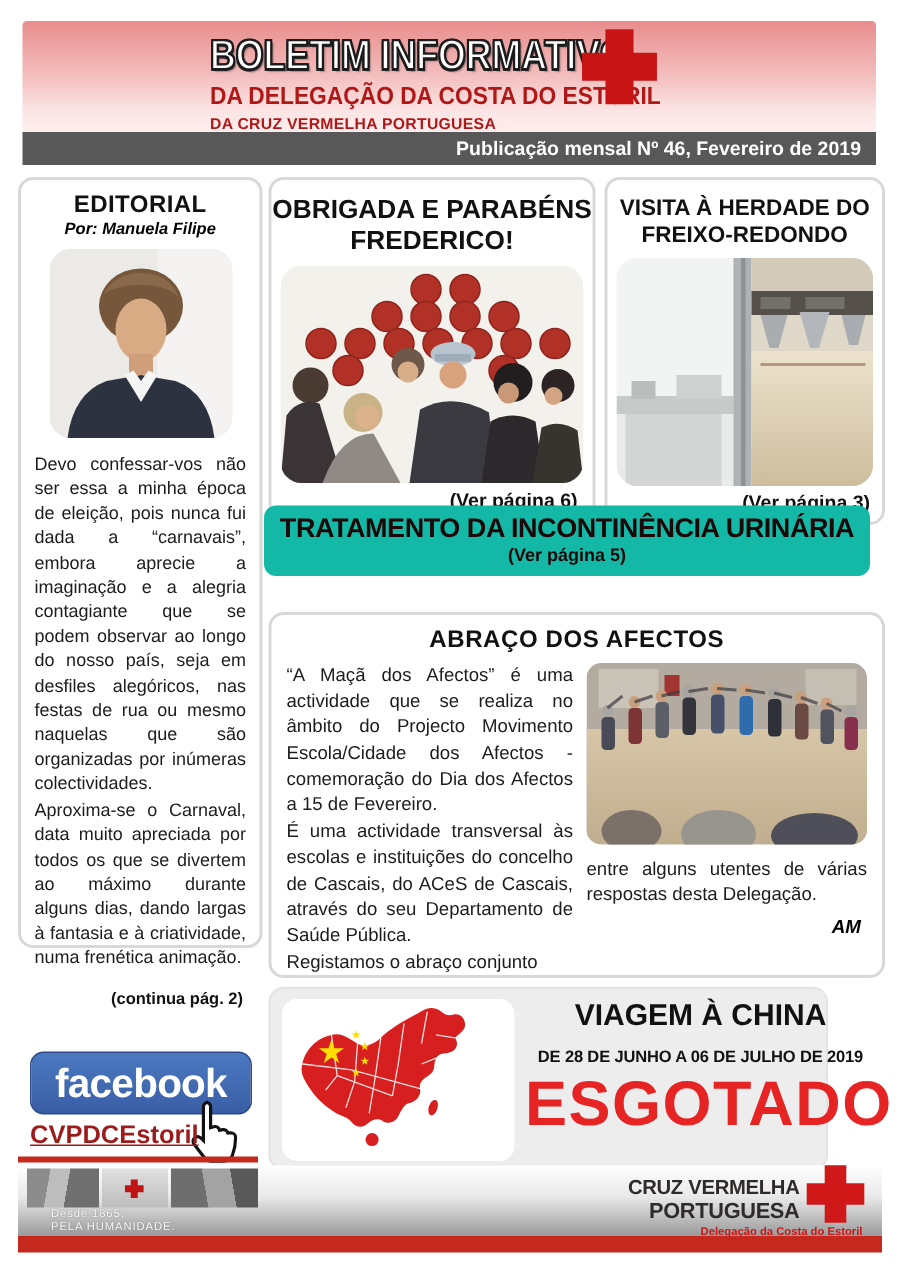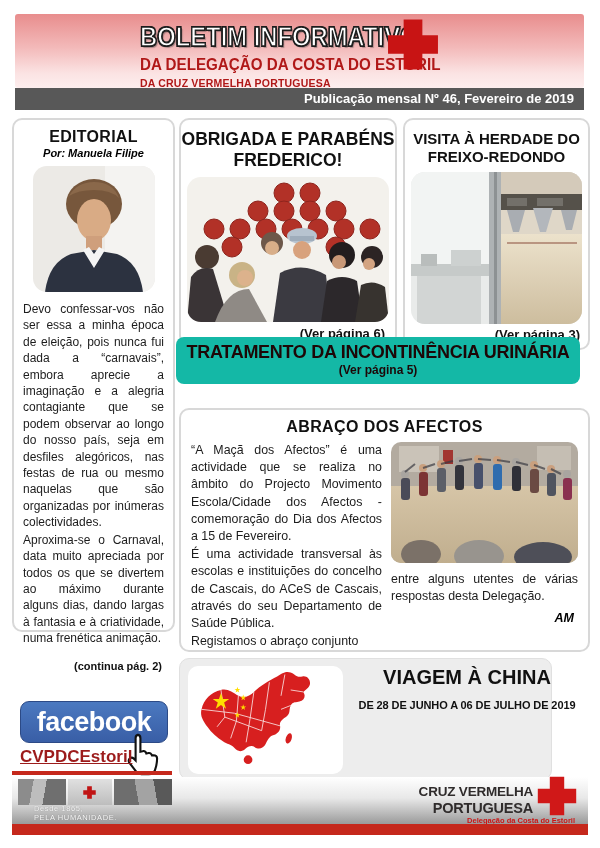--- a/index.html
+++ b/index.html
@@ -334,20 +334,21 @@
           <path transform="translate(51,24) scale(3.2)" d="M0 -1 L0.2245 -0.309 L0.951 -0.309 L0.3633 0.118 L0.5878 0.809 L0 0.382 L-0.5878 0.809 L-0.3633 0.118 L-0.951 -0.309 L-0.2245 -0.309 Z"></path>
           <path transform="translate(57,32) scale(3.2)" d="M0 -1 L0.2245 -0.309 L0.951 -0.309 L0.3633 0.118 L0.5878 0.809 L0 0.382 L-0.5878 0.809 L-0.3633 0.118 L-0.951 -0.309 L-0.2245 -0.309 Z"></path>
           <path transform="translate(57,42) scale(3.2)" d="M0 -1 L0.2245 -0.309 L0.951 -0.309 L0.3633 0.118 L0.5878 0.809 L0 0.382 L-0.5878 0.809 L-0.3633 0.118 L-0.951 -0.309 L-0.2245 -0.309 Z"></path>
           <path transform="translate(51,50) scale(3.2)" d="M0 -1 L0.2245 -0.309 L0.951 -0.309 L0.3633 0.118 L0.5878 0.809 L0 0.382 L-0.5878 0.809 L-0.3633 0.118 L-0.951 -0.309 L-0.2245 -0.309 Z"></path>
         </g>
       </svg>
     </div>
     <div class="vg-right">
       <div class="vg-title">VIAGEM À CHINA</div>
       <div class="vg-dates">DE 28 DE JUNHO A 06 DE JULHO DE 2019</div>
+      <div class="vg-status">ESGOTADO</div>
     </div>
   </section>
 
   <div class="fb-btn">
     <span>facebook</span>
   </div>
   <svg class="hand-cursor" viewBox="0 0 24 26">
     <path d="M8 2.5c.9 0 1.6.7 1.6 1.6v7.2l1.1-.3c.6-.2 1.2 0 1.6.4.2.2.3.5.4.8l1.2-.2c.6-.1 1.2.2 1.5.7l.2.5 1-.1c.9 0 1.7.7 1.7 1.6 0 2.4-.5 4.6-1.1 6.2-.5 1.3-1.8 2.1-3.2 2.1h-4c-1 0-2-.5-2.6-1.3l-3.6-4.7c-.5-.7-.4-1.7.3-2.2.6-.5 1.5-.4 2.1.1l.9.9V4.1c0-.9.7-1.6 1.6-1.6z" fill="#ffffff" stroke="#111111" stroke-width="1.1"></path>
   </svg>
   <a class="fb-handle">CVPDCEstoril</a>

